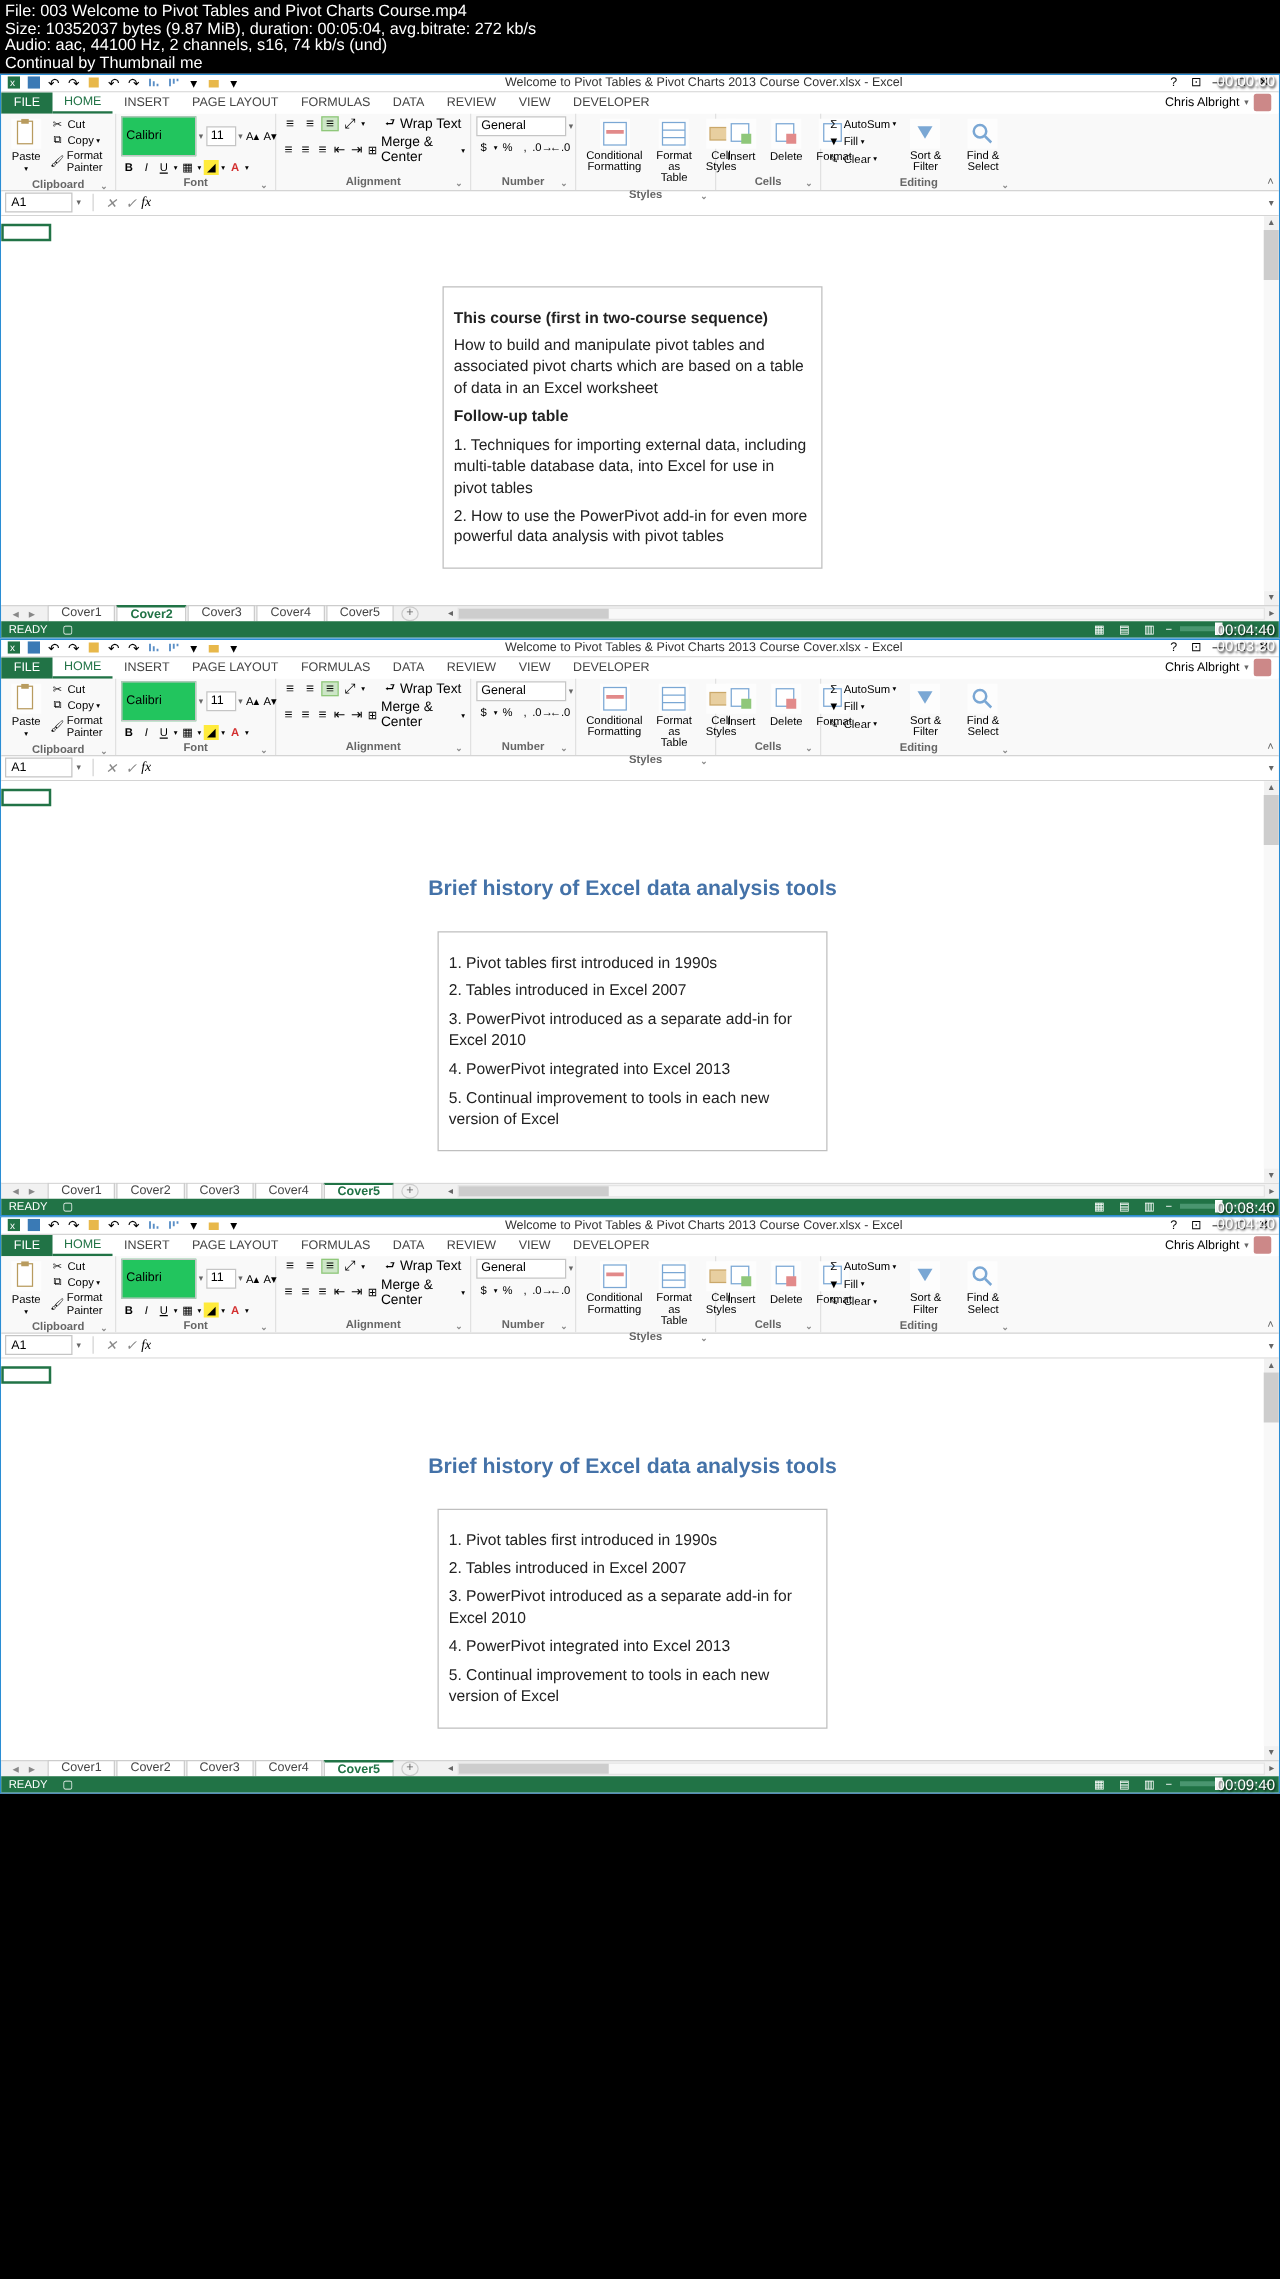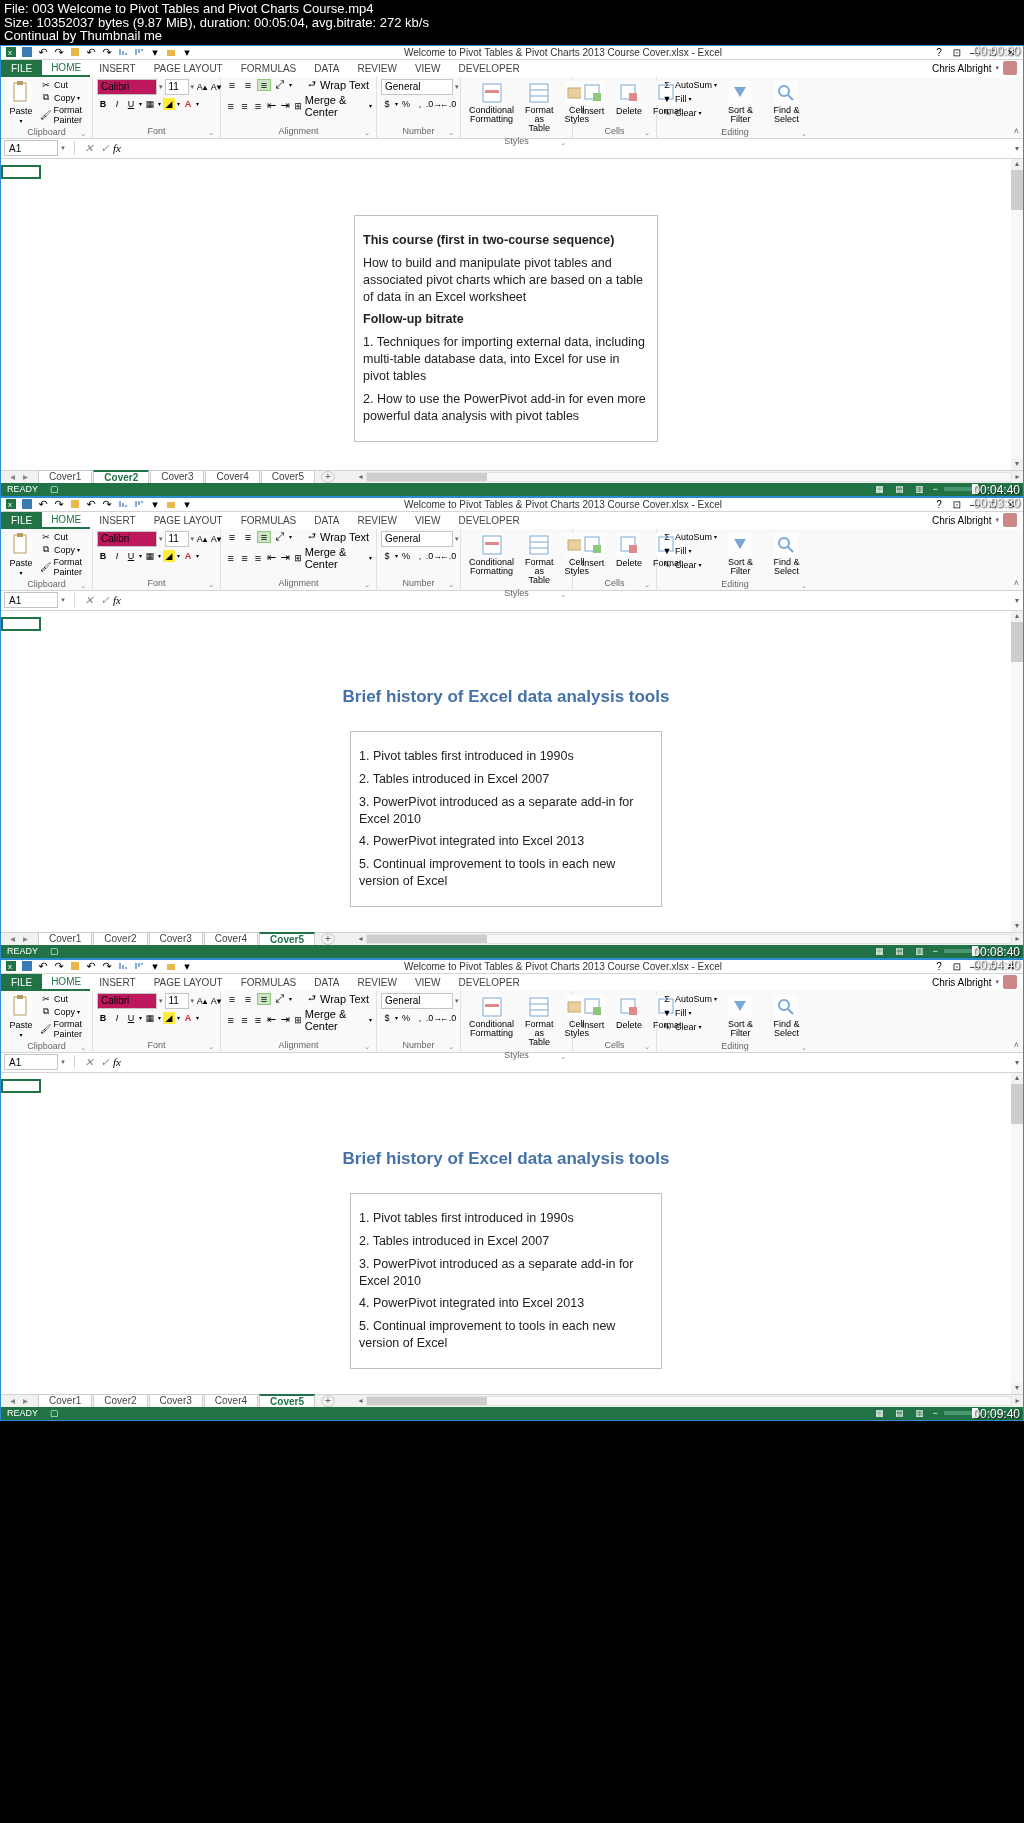--- a/index.html
+++ b/index.html
@@ -21,29 +21,29 @@
 .file-tab { background: #217346; color: #fff; padding: 2px 10px; display: flex; align-items: center; }
 .ribbon-tab { padding: 2px 9px; color: #444; display: flex; align-items: center; cursor: default; }
 .ribbon-tab.active { color: #217346; border-bottom: 2px solid #217346; }
 .tabs-right { margin-left: auto; padding-right: 6px; display: flex; align-items: center; gap: 4px; }
 .avatar { width: 14px; height: 14px; background: #c88; border-radius: 2px; }
 .dropdown-arrow { font-size: 7px; color: #666; }
 
 .ribbon { background: #f9f9f9; border-bottom: 1px solid #d4d4d4; display: flex; height: 62px; position: relative; }
 .ribbon-group { border-right: 1px solid #e1e1e1; display: flex; flex-direction: column; padding: 2px 4px 0 4px; }
 .ribbon-group-body { flex: 1; display: flex; align-items: flex-start; gap: 3px; }
-.ribbon-group-label { text-align: center; font-size: 9px; color: #666; padding: 1px 0 2px 0; position: relative; }
+.ribbon-group-label { text-align: center; font-size: 9px; color: #666; padding: 1px 0 2px 0; position: relative; font-weight: bold; }
 .ribbon-group-label::after { content: "⌄"; position: absolute; right: 2px; font-size: 7px; color: #888; bottom: 1px; }
 .rbtn-col { display: flex; flex-direction: column; gap: 1px; font-size: 9px; }
 .rbtn-row { display: flex; gap: 2px; align-items: center; }
 .rbtn-large { display: flex; flex-direction: column; align-items: center; gap: 1px; padding: 2px 4px; font-size: 9px; text-align: center; }
 .rbtn-large .icon-box { width: 24px; height: 24px; }
 .icon-box { background: #fdfdfd; display: inline-flex; align-items: center; justify-content: center; }
 .small-icon { width: 12px; height: 12px; display: inline-flex; align-items: center; justify-content: center; font-size: 9px; }
-.font-name-box { border: 1px solid #c5c5c5; background: #be185d; font-size: 10px; height: 16px; width: 60px; padding-left: 3px; display: flex; align-items: center; text-align: right; }
+.font-name-box { border: 1px solid #c5c5c5; background: #22c55e; font-size: 10px; height: 32px; width: 60px; padding-left: 3px; display: flex; align-items: center; text-align: right; }
 .font-size-box { border: 1px solid #c5c5c5; background: #fff; font-size: 10px; height: 16px; width: 24px; padding-left: 3px; display: flex; align-items: center; }
 .num-format-box { border: 1px solid #c5c5c5; background: #fff; font-size: 10px; height: 16px; width: 72px; padding-left: 3px; display: flex; align-items: center; }
 .align-btn { width: 14px; height: 12px; border: 1px solid transparent; display: inline-flex; align-items: center; justify-content: center; }
 .align-btn.sel { background: #cde6c7; border-color: #8fc77a; }
 .collapse-ribbon { position: absolute; right: 4px; bottom: 2px; font-size: 9px; color: #666; }
 
 .name-fx-row { display: flex; height: 20px; border-bottom: 1px solid #d4d4d4; align-items: center; background: #fff; }
 .name-box { width: 54px; border: 1px solid #c5c5c5; height: 16px; font-size: 10px; padding-left: 4px; display: flex; align-items: center; margin-left: 3px; }
 .name-box-dd { width: 10px; text-align: center; font-size: 7px; color: #666; }
 .fx-sep { width: 1px; height: 14px; background: #d4d4d4; margin: 0 6px; }
@@ -85,20 +85,21 @@
 
 
 svg { display: block; }
 </style>
 </head>
 <body>
 
 <div class="video-meta">
   <div>File: 003 Welcome to Pivot Tables and Pivot Charts Course.mp4</div>
   <div>Size: 10352037 bytes (9.87 MiB), duration: 00:05:04, avg.bitrate: 272 kb/s</div>
+  <div>Audio: aac, 44100 Hz, 2 channels, s16, 74 kb/s (und)</div>
   <div>Continual by Thumbnail me</div>
 </div>
 
 <div id="frames-container">
 <div class="frame-wrap">
   <div class="timestamp-overlay" style="top:-1px;">00:00:00</div>
   <div class="excel-window" style="height: 452px;">
 
     <div class="titlebar">
       <div class="titlebar-left">
@@ -389,21 +390,21 @@
     </div>
 
     <div class="sheet-area" style="flex:1;min-height:0">
       <div class="sheet-body">
         <div class="active-cell"></div>
         <div class="content-slot">
               <div style="padding-top: 40px;">
     <div class="content-box" style="width:304px;margin-top:16px">
       <p class="bold">This course (first in two-course sequence)</p>
       <p>How to build and manipulate pivot tables and associated pivot charts which are based on a table of data in an Excel worksheet</p>
-      <p class="bold">Follow-up bitrate</p>
+      <p class="bold">Follow-up table</p>
       <p>1. Techniques for importing external data, including multi-table database data, into Excel for use in pivot tables</p>
       <p>2. How to use the PowerPivot add-in for even more powerful data analysis with pivot tables</p>
     </div>
               </div>
             </div>
       </div>
       <div class="scroll-v">
         <div class="arrow">▴</div>
         <div class="track">
               <div class="thumb"></div>

